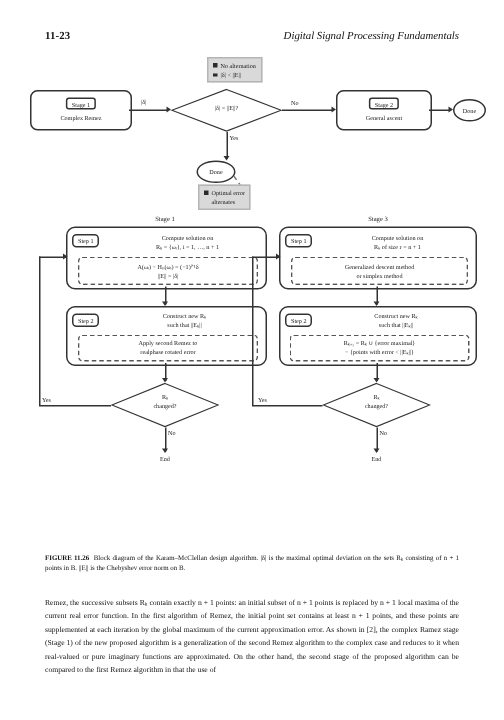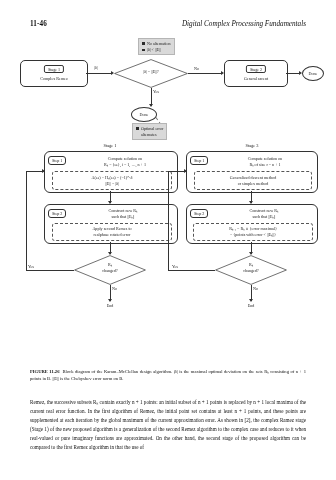--- a/index.html
+++ b/index.html
@@ -56,22 +56,22 @@
   .caption b{font-weight:bold;}
   .bodytext{position:absolute;left:30px;top:398px;width:276px;font-size:5.1px;line-height:1.75;text-align:justify;color:#111;}
   .bodytext p{margin:0;text-indent:0;}
 </style>
 </head>
 <body>
 
 <div class="page">
 
   <div class="runhead">
-    <div class="folio">11-46</div>
-    <div class="booktitle">Digital Complex Processing Fundamentals</div>
+    <div class="folio">11-23</div>
+    <div class="booktitle">Digital Signal Processing Fundamentals</div>
   </div>
 
   <div class="figure">
 
     <div class="callout" style="left:124px;top:5px;">
       <div class="ln">
         <span class="sq"></span>
         <span>No alternation</span>
       </div>
       <div class="ln">

